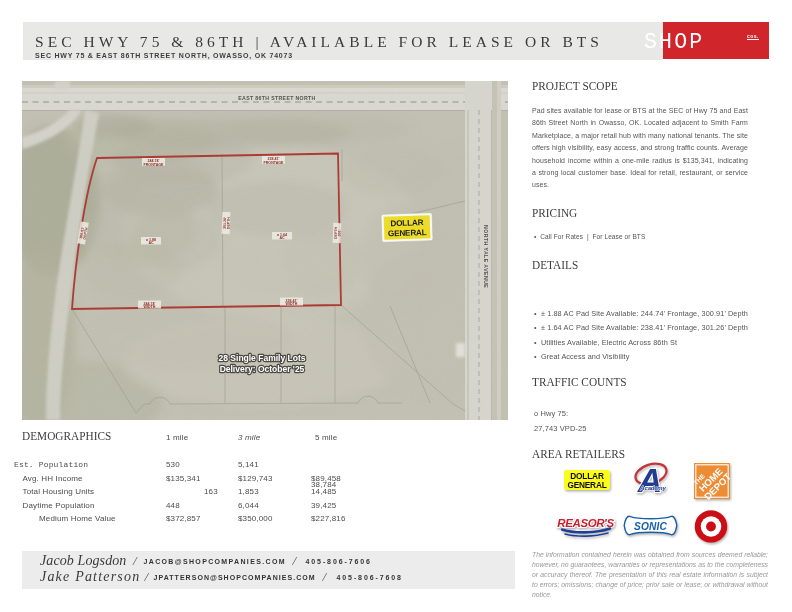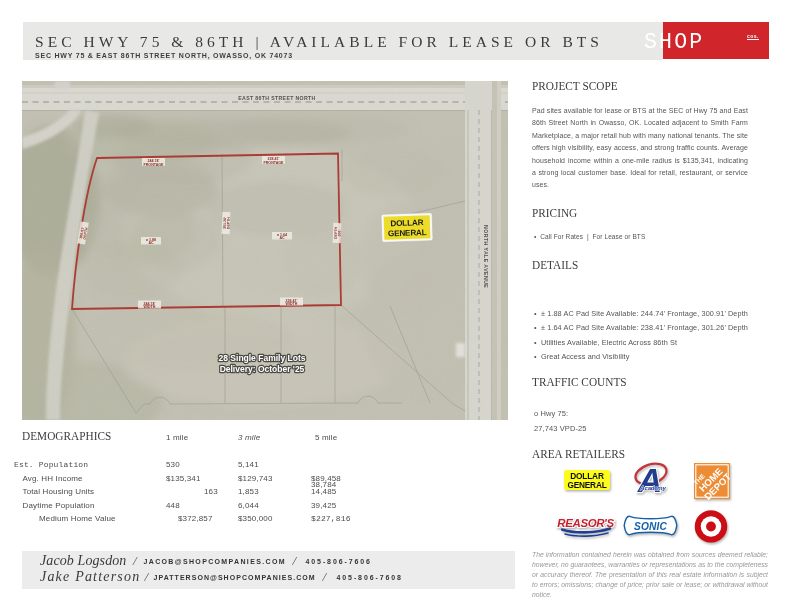--- a/index.html
+++ b/index.html
@@ -210,23 +210,23 @@
 
   <div class="abs demo" style="left:0; top:501.55px;">
       <span class="abs" style="left:22.5px;">Daytime Population</span>
       <span class="abs" style="left:166px;">448</span>
       <span class="abs" style="left:238px;">6,044</span>
       <span class="abs" style="left:311px;">39,425</span>
     </div>
 
   <div class="abs demo" style="left:0; top:515px;">
       <span class="abs" style="left:39px;">Medium Home Value</span>
-      <span class="abs" style="left:166px;margin-left:12px;">$372,857</span>
+      <span class="abs" style="left:166px;">$372,857</span>
       <span class="abs" style="left:238px;">$350,000</span>
-      <span class="abs" style="left:311px;font-family:Liberation Mono, monospace;">$227,816</span>
+      <span class="abs" style="left:311px;">$227,816</span>
     </div>
 
   <div class="abs" style="left:22px; top:551px; width:493px; height:38px; background:#ececec;"></div>
 
   <div class="abs" style="left:40px; top:554.3px; font-family:'Liberation Serif',serif; font-style:italic; line-height:1; font-size:14px; letter-spacing:0.1px; color:#3a3a3c; white-space:nowrap;">Jacob Logsdon</div>
 
   <div class="abs" style="left:133px; top:553.5px; font-family:'Liberation Serif',serif; font-style:italic; line-height:1; font-size:13px; color:#55555a;">/</div>
 
   <div class="abs" style="left:143.5px; top:558.2px; font-size:7px; font-weight:bold; letter-spacing:1.35px; line-height:1; color:#333336; white-space:nowrap;">JACOB@SHOPCOMPANIES.COM</div>
 

